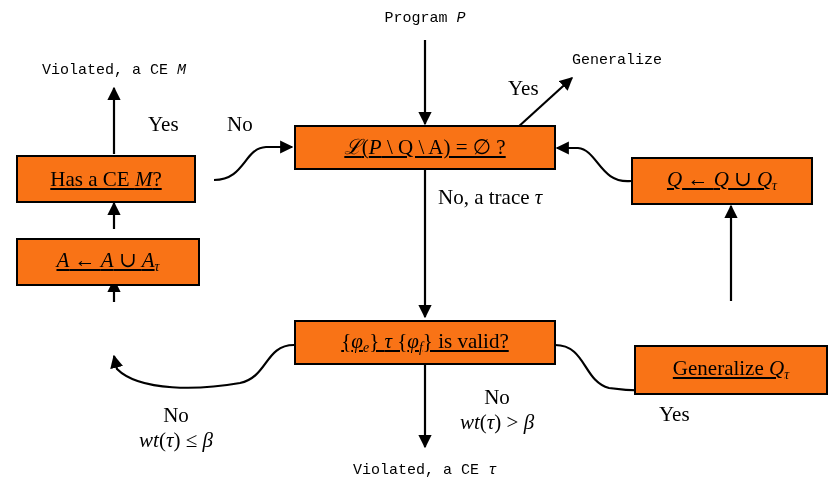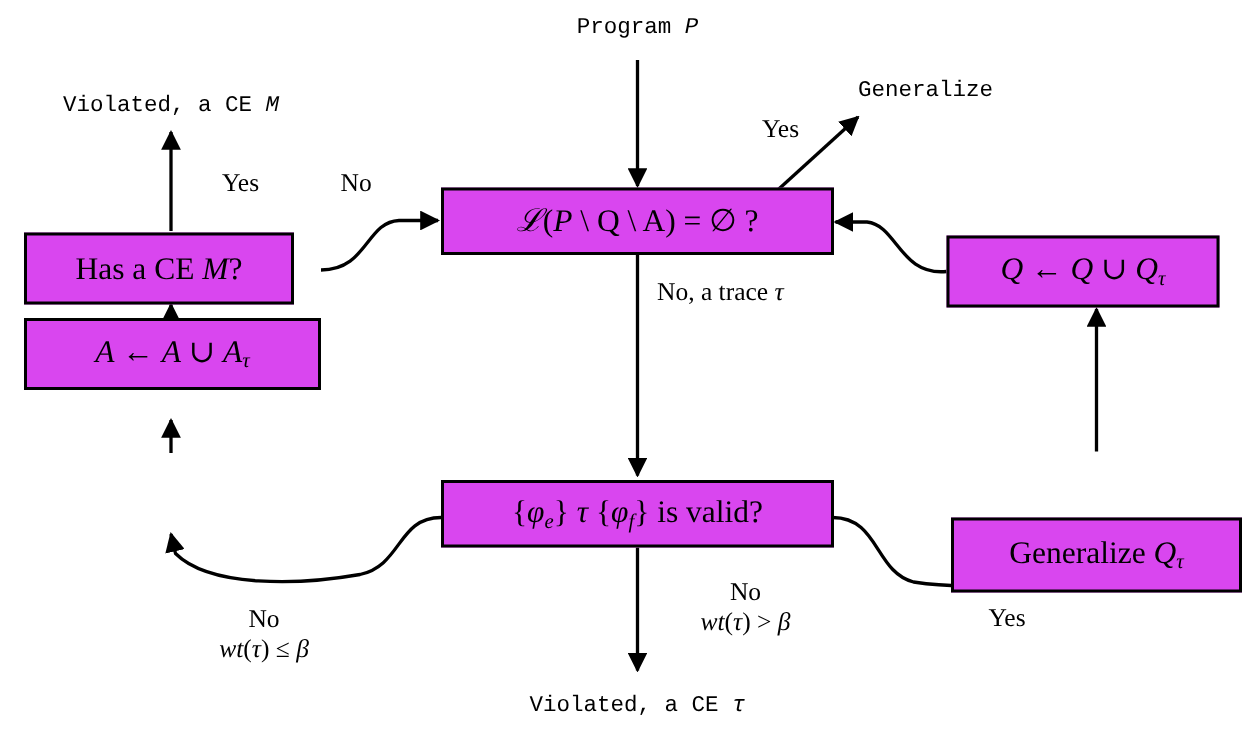--- a/index.html
+++ b/index.html
@@ -21,48 +21,49 @@
     left: 0;
     top: 0;
     width: 830px;
     height: 502px;
     pointer-events: none;
   }
   .node {
     position: absolute;
     box-sizing: border-box;
     border: 2px solid #000000;
-    background: #d946ef;
+    background: #f97316;
     display: flex;
     align-items: center;
     justify-content: center;
     text-align: center;
     line-height: 1.05;
     white-space: nowrap;
+    text-decoration: underline;
   }
   .node .txt {
     display: block;
     padding: 0 6px;
   }
   .freetext {
     position: absolute;
     white-space: nowrap;
     line-height: 1.15;
     text-align: center;
   }
   .lbl {
     position: absolute;
     white-space: nowrap;
     text-align: center;
     line-height: 1.2;
   }
   
   .s-node   { font-size: 21px; }
   .s-term   { font-size: 15px; font-family: Liberation Mono, monospace; }
-  .s-lbl    { font-size: 17px; }
+  .s-lbl    { font-size: 21px; }
   i.mv { font-style: italic; }
   .sub {
     font-size: 0.66em;
     vertical-align: -0.28em;
     font-style: italic;
   }
   .cal { font-style: italic; font-family: "Liberation Serif", serif; }
 </style>
 </head>
 <body>
@@ -100,21 +101,21 @@
       <path d="M 294 345 C 265 345 268 377 240 383 C 200 390 140 392 117 369 L 114 356"></path>
 
       <path d="M 555 345 C 586 345 583 381 609 388 C 650 394 700 390 726 364 L 731 356"></path>
     </g>
   </svg>
 
   <div class="node s-node" style="left:16px; top:155px; width:180px; height:48px;">
     <span class="txt">Has a CE <i class="mv">M</i>?</span>
   </div>
 
-  <div class="node s-node" style="left:16px; top:212px; width:198px; height:48px;">
+  <div class="node s-node" style="left:16px; top:238px; width:184px; height:48px;">
     <span class="txt"><i class="mv">A</i> ← <i class="mv">A</i> ∪ <i class="mv">A</i><span class="sub">τ</span></span>
   </div>
 
 
   <div class="node s-node" style="left:294px; top:125px; width:262px; height:45px;">
     <span class="txt"><span class="cal">ℒ</span>(<i class="mv">P</i> \ Q \ A) = ∅ ?</span>
   </div>
 
   <div class="node s-node" style="left:294px; top:320px; width:262px; height:45px;">
     <span class="txt">{<i class="mv">φ</i><span class="sub">e</span>} <i class="mv">τ</i> {<i class="mv">φ</i><span class="sub">f</span>} is valid?</span>

